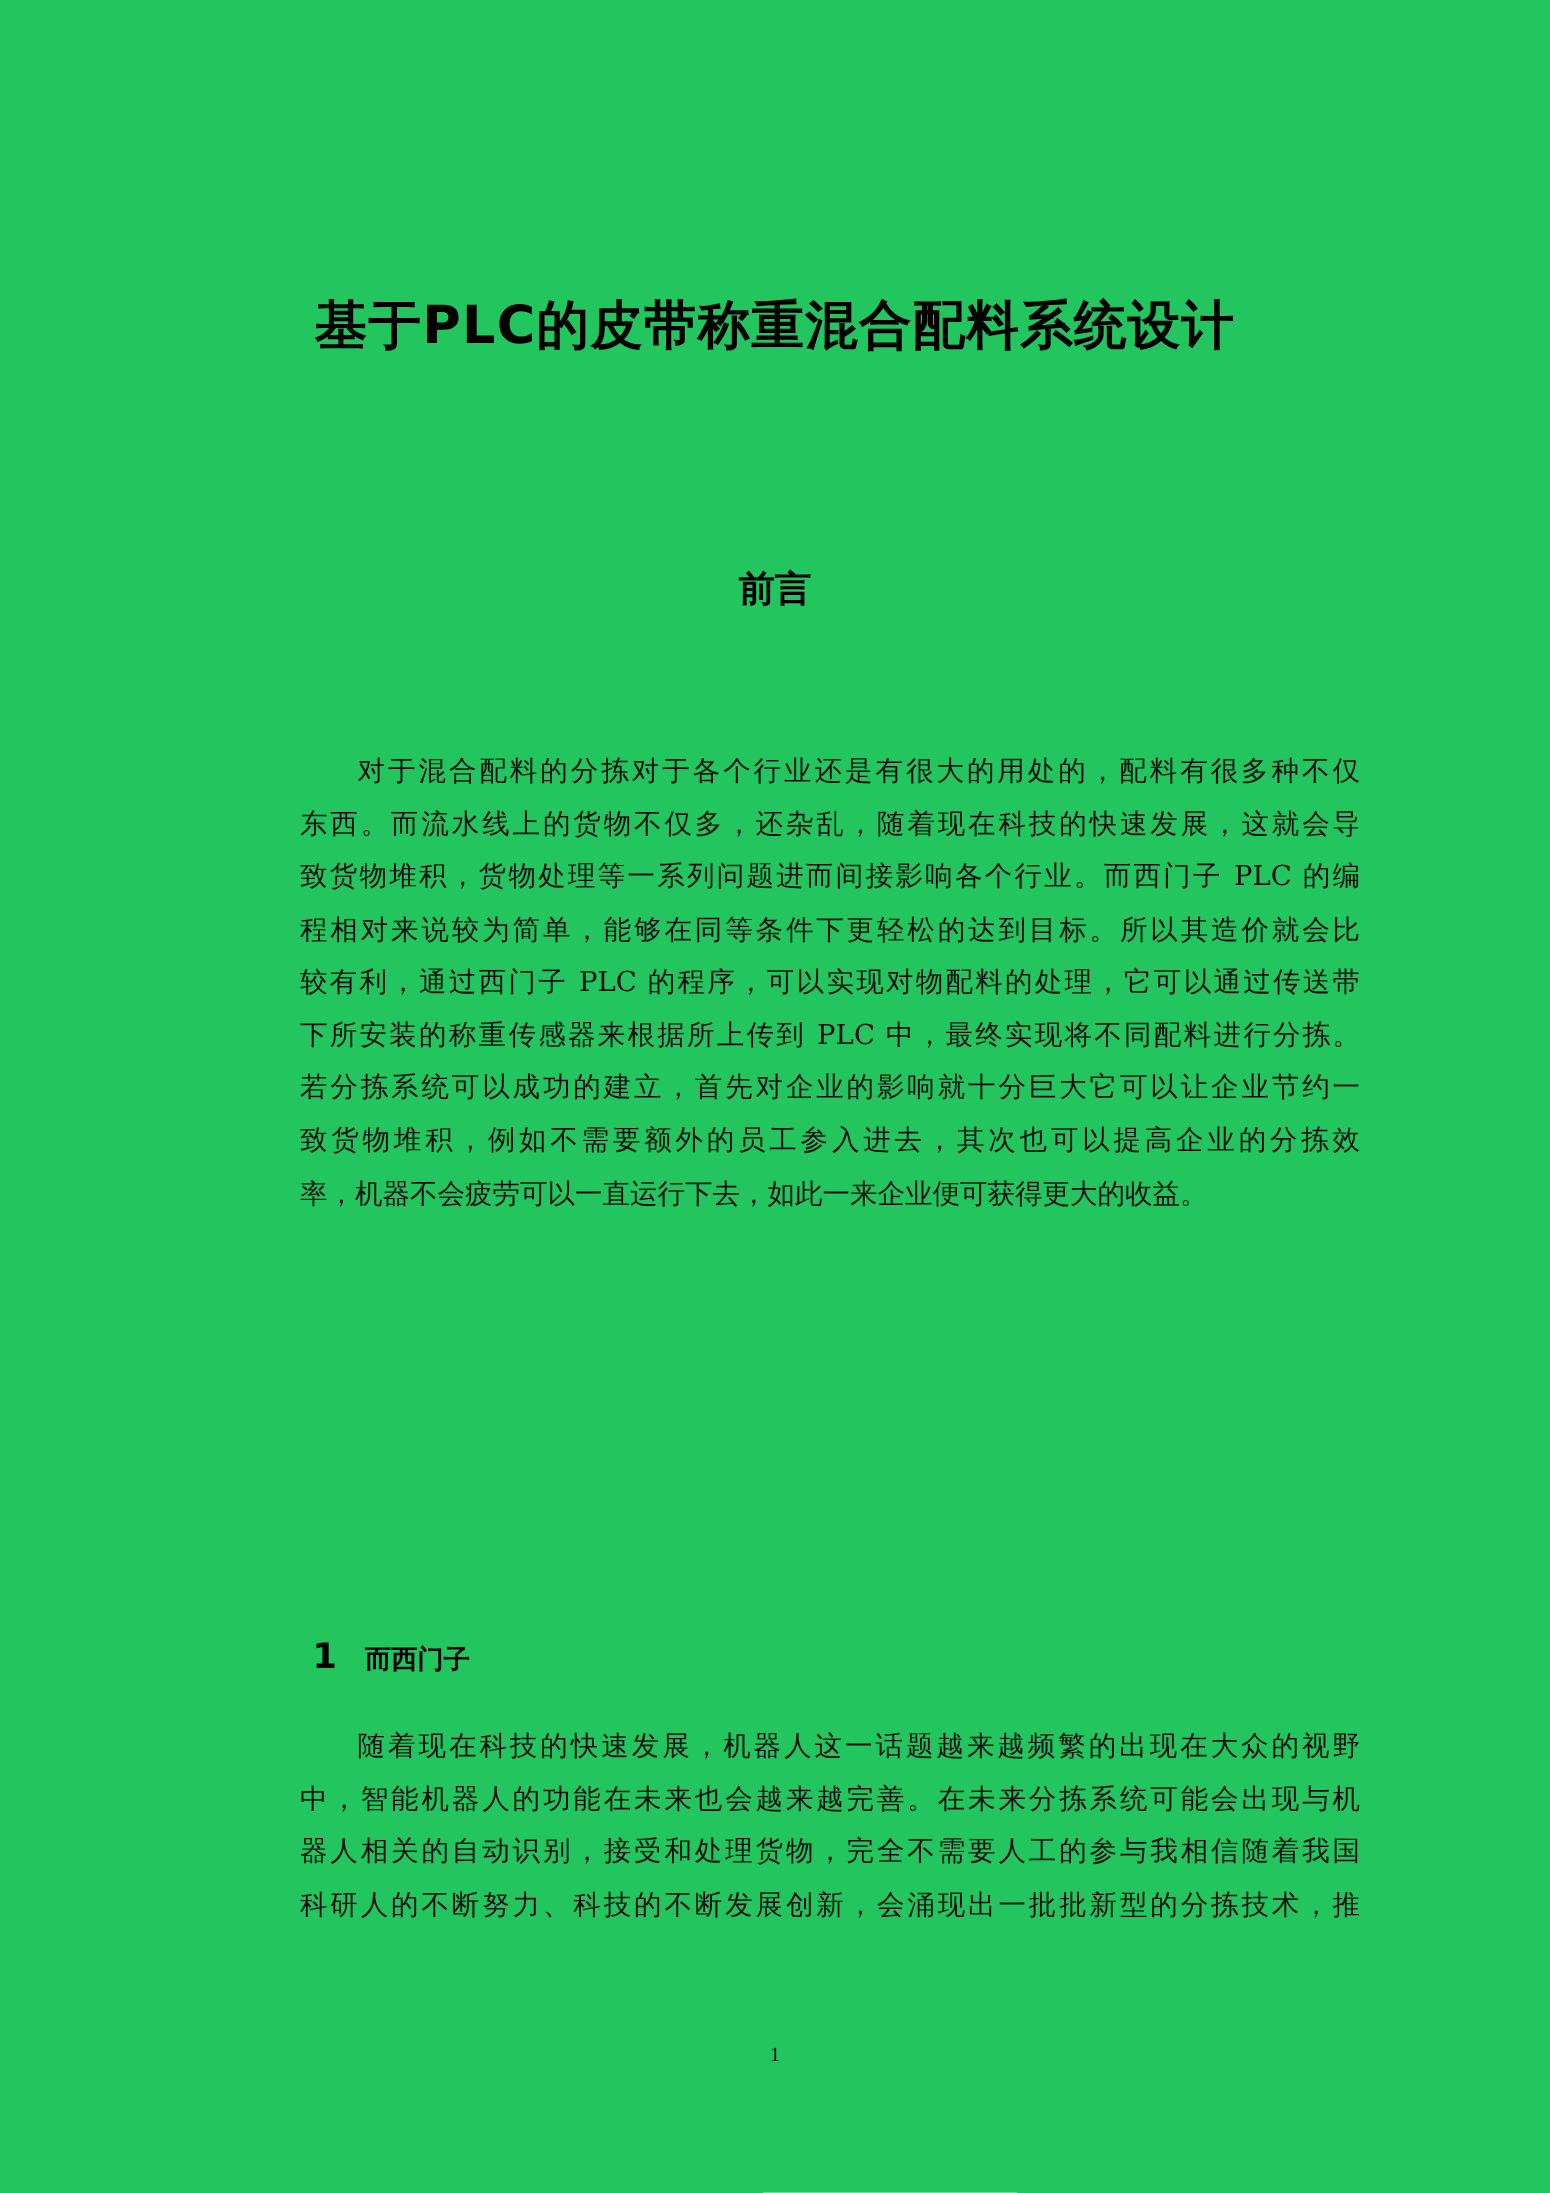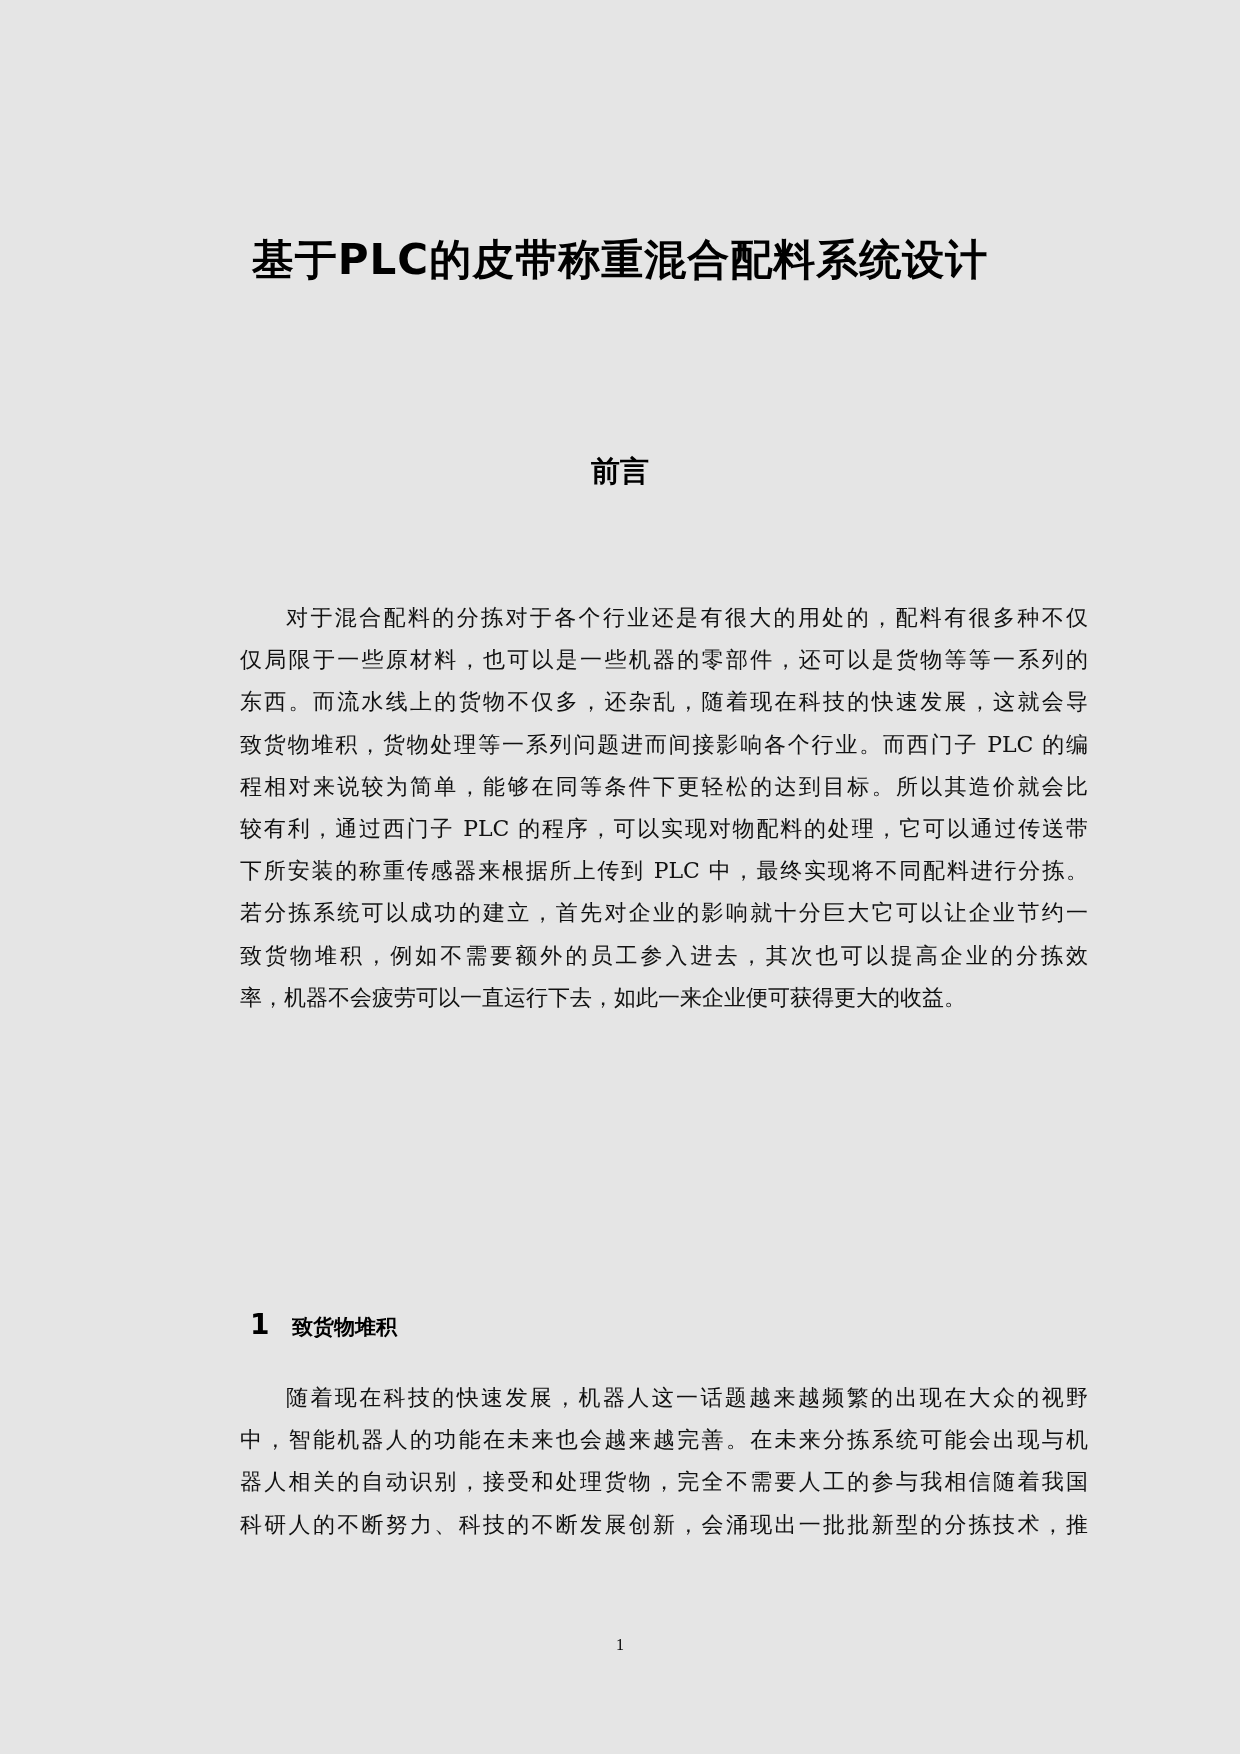--- a/index.html
+++ b/index.html
@@ -1,17 +1,17 @@
 <!DOCTYPE html>
 <html><head>
 <meta charset="utf-8">
 <style>
   html, body { margin: 0; padding: 0; background: #ffffff; }
   body { width: 1240px; height: 1754px; position: relative; overflow: hidden; color: #111; }
-  .page { position: absolute; left: 0; top: 0; width: 1240px; height: 1754px; background: #e5e5e5; }
+  .page { position: absolute; left: 0; top: 0; width: 1240px; height: 1754px; background: #22c55e; }
   .title {
     position: absolute; left: 0; width: 1240px; top: 232px;
     text-align: center; font-family: "DejaVu Sans", sans-serif;
     font-weight: bold; font-size: 42px; letter-spacing: 1px; color: #000;
   }
   .h1 {
     position: absolute; left: 0; width: 1240px; text-align: center;
     font-family: "DejaVu Sans", sans-serif; font-weight: bold; font-size: 29px; color: #000;
   }
   .h2 {
@@ -37,34 +37,33 @@
 <body>
 
 <div class="page">
 
   <div class="title">基于PLC的皮带称重混合配料系统设计</div>
 
   <div class="h1" style="top:452px;">前言</div>
 
   <div class="para" style="top:597px;">
     <span class="line first">对于混合配料的分拣对于各个行业还是有很大的用处的，配料有很多种不仅</span>
-    <span class="line">仅局限于一些原材料，也可以是一些机器的零部件，还可以是货物等等一系列的</span>
     <span class="line">东西。而流水线上的货物不仅多，还杂乱，随着现在科技的快速发展，这就会导</span>
     <span class="line">致货物堆积，货物处理等一系列问题进而间接影响各个行业。而西门子 PLC 的编</span>
     <span class="line">程相对来说较为简单，能够在同等条件下更轻松的达到目标。所以其造价就会比</span>
     <span class="line">较有利，通过西门子 PLC 的程序，可以实现对物配料的处理，它可以通过传送带</span>
     <span class="line">下所安装的称重传感器来根据所上传到 PLC 中，最终实现将不同配料进行分拣。</span>
     <span class="line">若分拣系统可以成功的建立，首先对企业的影响就十分巨大它可以让企业节约一</span>
     <span class="line">致货物堆积，例如不需要额外的员工参入进去，其次也可以提高企业的分拣效</span>
     <span class="line last">率，机器不会疲劳可以一直运行下去，如此一来企业便可获得更大的收益。</span>
   </div>
 
 
   <div class="h2">
-    <span class="num">1</span><span class="txt">致货物堆积</span>
+    <span class="num">1</span><span class="txt">而西门子</span>
   </div>
 
   <div class="para" style="top:1377px;">
     <span class="line first">随着现在科技的快速发展，机器人这一话题越来越频繁的出现在大众的视野</span>
     <span class="line">中，智能机器人的功能在未来也会越来越完善。在未来分拣系统可能会出现与机</span>
     <span class="line">器人相关的自动识别，接受和处理货物，完全不需要人工的参与我相信随着我国</span>
     <span class="line">科研人的不断努力、科技的不断发展创新，会涌现出一批批新型的分拣技术，推</span>
   </div>
 
   <div class="pagenum">1</div>

